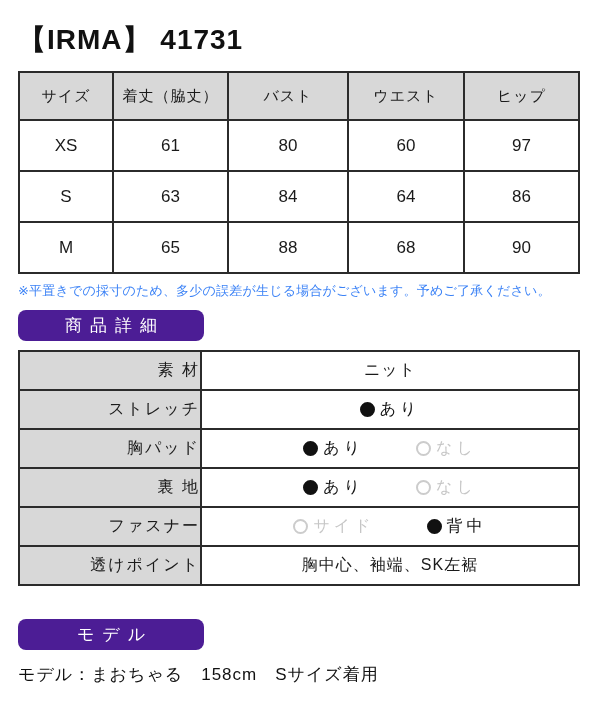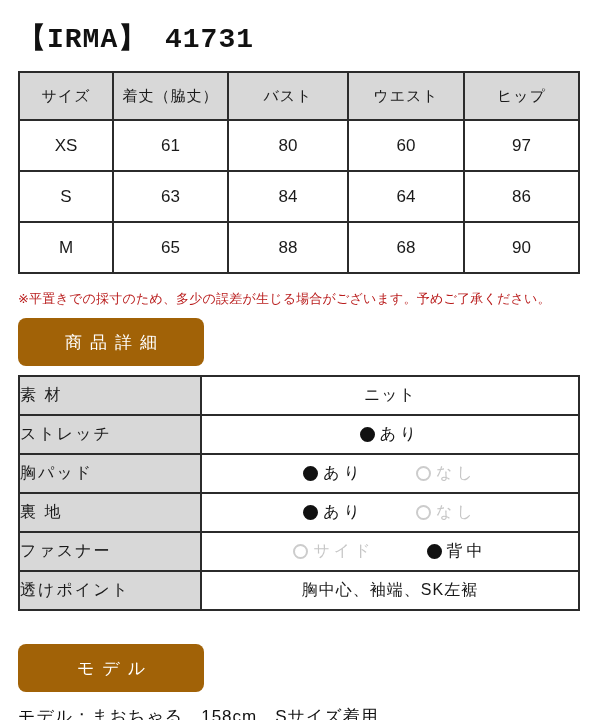--- a/index.html
+++ b/index.html
@@ -6,21 +6,21 @@
   body{
     width:600px;height:720px;
     background:#ffffff;
     box-sizing:border-box;
     padding:24px 20px 0 18px;
     font-family:"Liberation Sans","DejaVu Sans",sans-serif;
     color:#1a1a1a;
     overflow:hidden;
   }
   .title{
-    font-family:Liberation Mono, monospace;
+    font-family:Liberation Sans, sans-serif;
     font-size:28px;
     margin:0 0 0 0;
     line-height:1.15;
     letter-spacing:1px;
     color:#111;
   }
   table{border-collapse:collapse;table-layout:fixed;width:560px;}
   .size-table{margin-top:15px;}
   .size-table th,.size-table td{
     border:2px solid #2b2b2b;
@@ -34,29 +34,29 @@
     height:36px;
     font-size:15px;
     letter-spacing:1px;
   }
   .size-table tbody td{
     height:39px;
     font-size:17px;
     background:#fff;
   }
   .size-note{
-    margin-top:16px;
+    margin-top:8px;
     font-size:13px;
     letter-spacing:0.2px;
-    color:#b91c1c;
+    color:#3b82f6;
   }
   .section-badge{
     margin-top:10px;
-    width:186px;height:48px;
-    background:#a16207;
+    width:186px;height:31px;
+    background:#4c1d95;
     border-radius:8px;
     color:#ffffff;
     font-size:17px;
     letter-spacing:8px;
     display:flex;align-items:center;justify-content:center;
     text-indent:8px; 
   }
   .badge-model{margin-top:33px;}
   .details-table{margin-top:9px;}
   .details-table th,.details-table td{
@@ -64,21 +64,21 @@
     vertical-align:middle;
     padding:0;
   }
   .details-table th{
     background:#d8d8d8;
     width:182px;
     height:37px;
     font-weight:normal;
     font-size:16px;
     letter-spacing:2px;
-    text-align:left;
+    text-align:right;
   }
   .details-table td{
     background:#fff;
     text-align:center;
     font-size:16px;
     letter-spacing:1px;
   }
   .opts{
     display:flex;
     justify-content:center;

